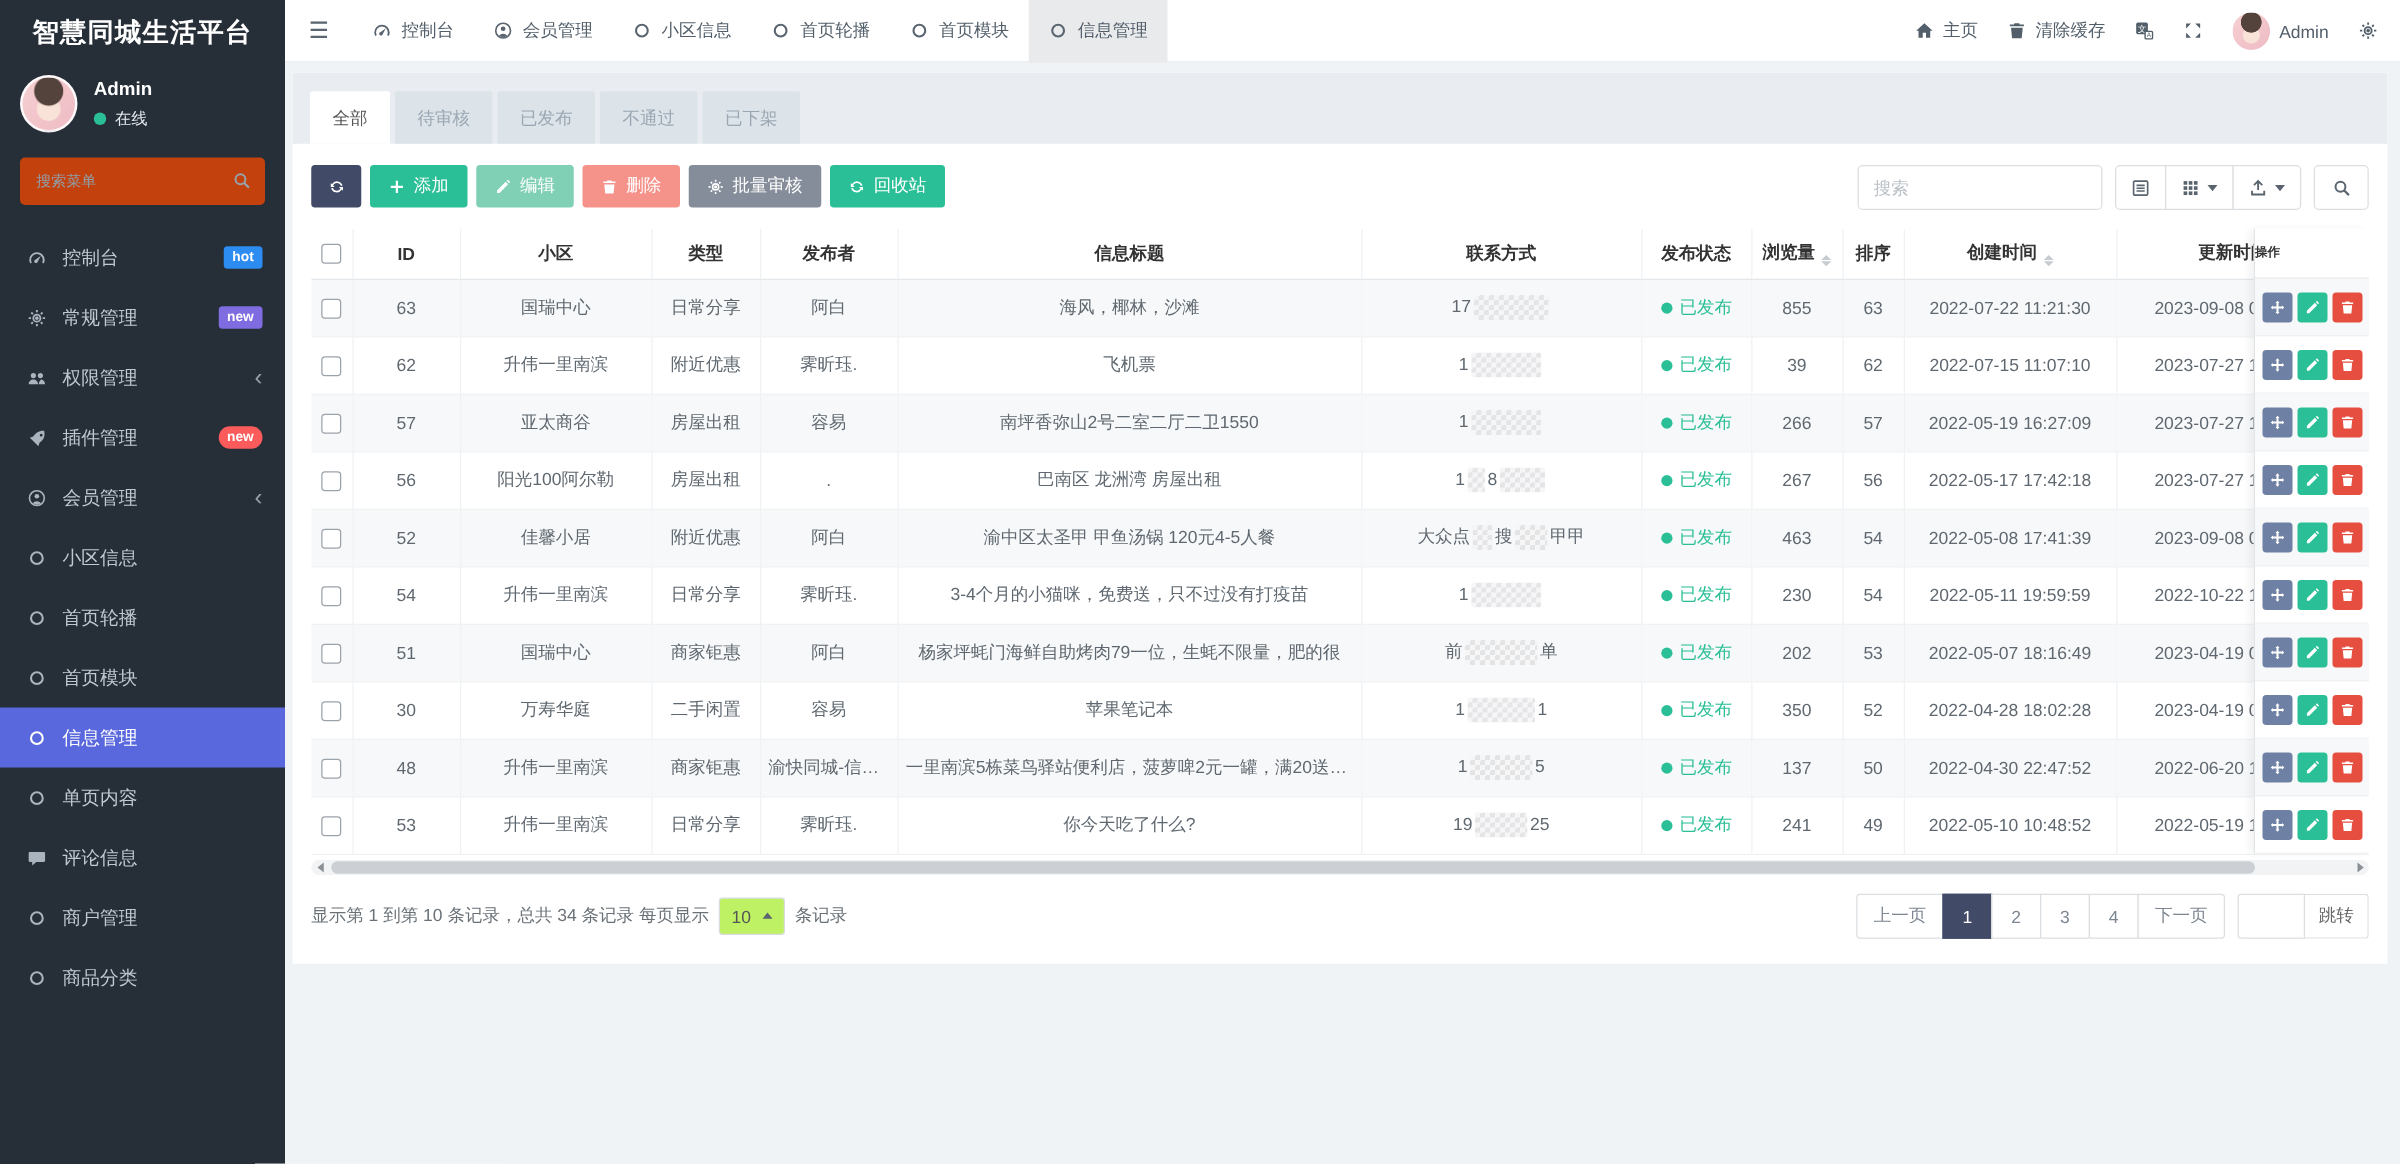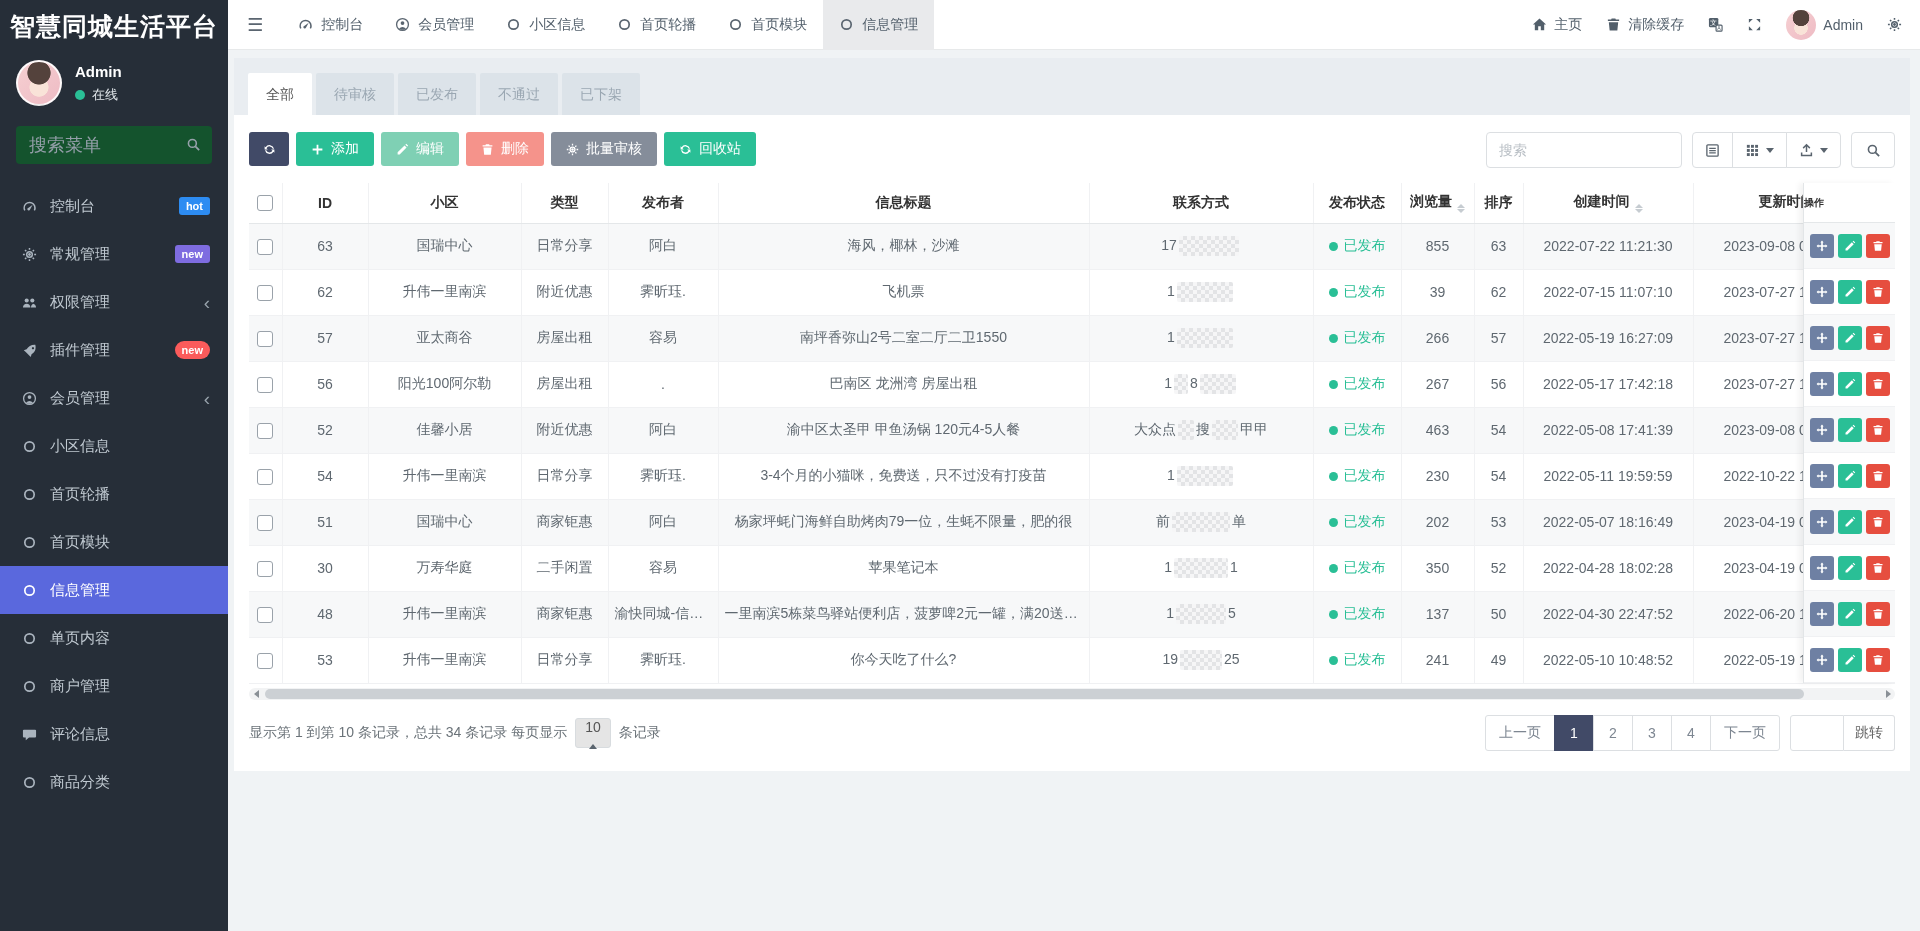--- a/index.html
+++ b/index.html
@@ -7,37 +7,37 @@
   body {
     width:1920px; height:931px; overflow:hidden;
     background:var(--page-bg,#f0f3f5);
     font-family:"Liberation Sans","DejaVu Sans",sans-serif;
     -webkit-font-smoothing:antialiased;
   }
   .app { display:flex; width:100%; height:100%; }
 
   
   .sidebar { width:228px; flex:0 0 228px; background:var(--sidebar-bg,#262e38); display:flex; flex-direction:column; }
-  .logo { height:52px; display:flex; align-items:center; justify-content:center; color:#fff; font-size:25px; font-weight:700; letter-spacing:1px; flex:0 0 52px;}
+  .logo { height:52px; display:flex; align-items:center; justify-content:center; color:#fff; font-size:21px; font-weight:700; letter-spacing:1px; flex:0 0 52px;}
   .userpanel { display:flex; align-items:center; gap:13px; padding:8px 14px 12px 16px; }
   .avatar { width:46px; height:46px; border-radius:50%; border:2px solid rgba(255,255,255,.9);
     background:
       radial-gradient(circle at 50% 26%, #54423c 0 30%, rgba(0,0,0,0) 32%),
       radial-gradient(circle at 50% 60%, #f9e3d8 0 28%, rgba(0,0,0,0) 30%),
       linear-gradient(135deg,#f6d0d2,#eebbc4); }
   .nav-avatar { width:30px; height:30px; border-radius:50%;
     background:
       radial-gradient(circle at 50% 26%, #54423c 0 30%, rgba(0,0,0,0) 32%),
       radial-gradient(circle at 50% 60%, #f9e3d8 0 28%, rgba(0,0,0,0) 30%),
       linear-gradient(135deg,#f6d0d2,#eebbc4); }
   .uname { font-size:15px; font-weight:700; color:#fff; }
   .ustatus { font-size:13px; color:#e3e8ec; display:flex; align-items:center; gap:7px; margin-top:6px; }
   .dot { width:10px; height:10px; border-radius:50%; background:var(--success,#2abf96); }
   .sidesearch { margin:8px 16px 6px; position:relative; }
-  .sidesearch input { width:100%; height:38px; background:#14532d; border:none; border-radius:4px; color:#cfd6dc; padding:0 36px 0 13px; font-size:18px; outline:none; }
+  .sidesearch input { width:100%; height:38px; background:#c2410c; border:none; border-radius:4px; color:#cfd6dc; padding:0 36px 0 13px; font-size:12px; outline:none; }
   .sidesearch input::placeholder { color:#939ea8; }
   .sidesearch .ic { position:absolute; right:11px; top:11px; color:#97a2ab; }
   .menu { flex:1; margin-top:12px; overflow:hidden; }
   .mi { display:flex; align-items:center; height:48px; padding:0 18px 0 22px; font-size:15px; color:#c0c9d1; text-decoration:none; cursor:pointer; }
   .mi .ic { margin-right:13px; color:#aab4be; }
   .mi.active { background:var(--accent,#5a68dd); color:#fff; }
   .mi.active .ic { color:#fff; }
   .badge { margin-left:auto; font-size:11px; color:#fff; padding:2px 7px; border-radius:3px; font-weight:700; line-height:1.3; }
   .b-blue { background:var(--badge-blue,#2d8cf2); }
   .b-purple { background:var(--badge-purple,#7e6ce0); }
@@ -122,21 +122,21 @@
   
   .hscroll { position:relative; height:12px; background:#f2f3f4; border-radius:6px; margin-top:4px; }
   .harrow { position:absolute; top:0; width:14px; height:12px; display:flex; align-items:center; justify-content:center; cursor:pointer; }
   .harrow.left { left:0; } .harrow.right { right:0; }
   .tri-l { width:0;height:0;border-top:4px solid transparent;border-bottom:4px solid transparent;border-right:5px solid #8a9096; }
   .tri-r { width:0;height:0;border-top:4px solid transparent;border-bottom:4px solid transparent;border-left:5px solid #8a9096; }
   .hthumb { position:absolute; left:16px; top:1px; height:10px; width:93.5%; background:#ccd0d4; border-radius:5px; cursor:pointer; }
 
   
   .pager { display:flex; align-items:center; margin-top:15px; font-size:14px; color:#6a7278; }
-  .psize { display:inline-flex; align-items:center; gap:9px; border:1px solid #d8dcdf; border-radius:3px; background:#e5e5e5; height:30px; padding:0 9px; margin:0 8px; font-size:14px; color:#555; cursor:pointer; font-family:inherit;flex-direction:column; }
+  .psize { display:inline-flex; align-items:center; gap:9px; border:1px solid #d8dcdf; border-radius:3px; background:#bef264; height:30px; padding:0 9px; margin:0 8px; font-size:14px; color:#555; cursor:pointer; font-family:inherit; }
   .pgroup { margin-left:auto; display:flex; }
   .pbtn { min-width:40px; height:36px; padding:0 13px; background:#fff; border:1px solid #dcdfe2; color:#7d8691; font-size:14px; display:flex; align-items:center; justify-content:center; margin-left:-1px; cursor:pointer; font-family:inherit; }
   .pbtn:first-child { border-radius:3px 0 0 3px; margin-left:0; }
   .pbtn:last-child { border-radius:0 3px 3px 0; }
   .pbtn.active { background:var(--dark,#414a67); border-color:var(--dark,#414a67); color:#fff; }
   .jumpwrap { display:flex; margin-left:10px; }
   .jump-input { width:54px; height:36px; border:1px solid #dcdfe2; border-radius:3px 0 0 3px; padding:0 8px; font-size:14px; outline:none; }
   .jump-btn { height:36px; border:1px solid #dcdfe2; border-left:none; background:#fff; color:#666; padding:0 11px; border-radius:0 3px 3px 0; font-size:14px; cursor:pointer; font-family:inherit; }
 </style>
 </head>
@@ -256,32 +256,32 @@
           <span class="ic">
             <svg viewBox="0 0 16 16">
               <circle cx="8" cy="8" r="5" fill="none" stroke="currentColor" stroke-width="1.8"></circle>
             </svg>
           </span>
           <span>单页内容</span>
         </a>
         <a class="mi">
           <span class="ic">
             <svg viewBox="0 0 16 16">
+              <path d="M2 2.8h12c.6 0 1 .4 1 1v6.4c0 .6-.4 1-1 1H7.5L4 14.2v-3H2c-.6 0-1-.4-1-1V3.8c0-.6.4-1 1-1z"></path>
+            </svg>
+          </span>
+          <span>评论信息</span>
+        </a>
+        <a class="mi">
+          <span class="ic">
+            <svg viewBox="0 0 16 16">
               <circle cx="8" cy="8" r="5" fill="none" stroke="currentColor" stroke-width="1.8"></circle>
             </svg>
           </span>
           <span>商户管理</span>
-        </a>
-        <a class="mi">
-          <span class="ic">
-            <svg viewBox="0 0 16 16">
-              <path d="M2 2.8h12c.6 0 1 .4 1 1v6.4c0 .6-.4 1-1 1H7.5L4 14.2v-3H2c-.6 0-1-.4-1-1V3.8c0-.6.4-1 1-1z"></path>
-            </svg>
-          </span>
-          <span>评论信息</span>
         </a>
         <a class="mi">
           <span class="ic">
             <svg viewBox="0 0 16 16">
               <circle cx="8" cy="8" r="5" fill="none" stroke="currentColor" stroke-width="1.8"></circle>
             </svg>
           </span>
           <span>商品分类</span>
         </a>
       </nav>

